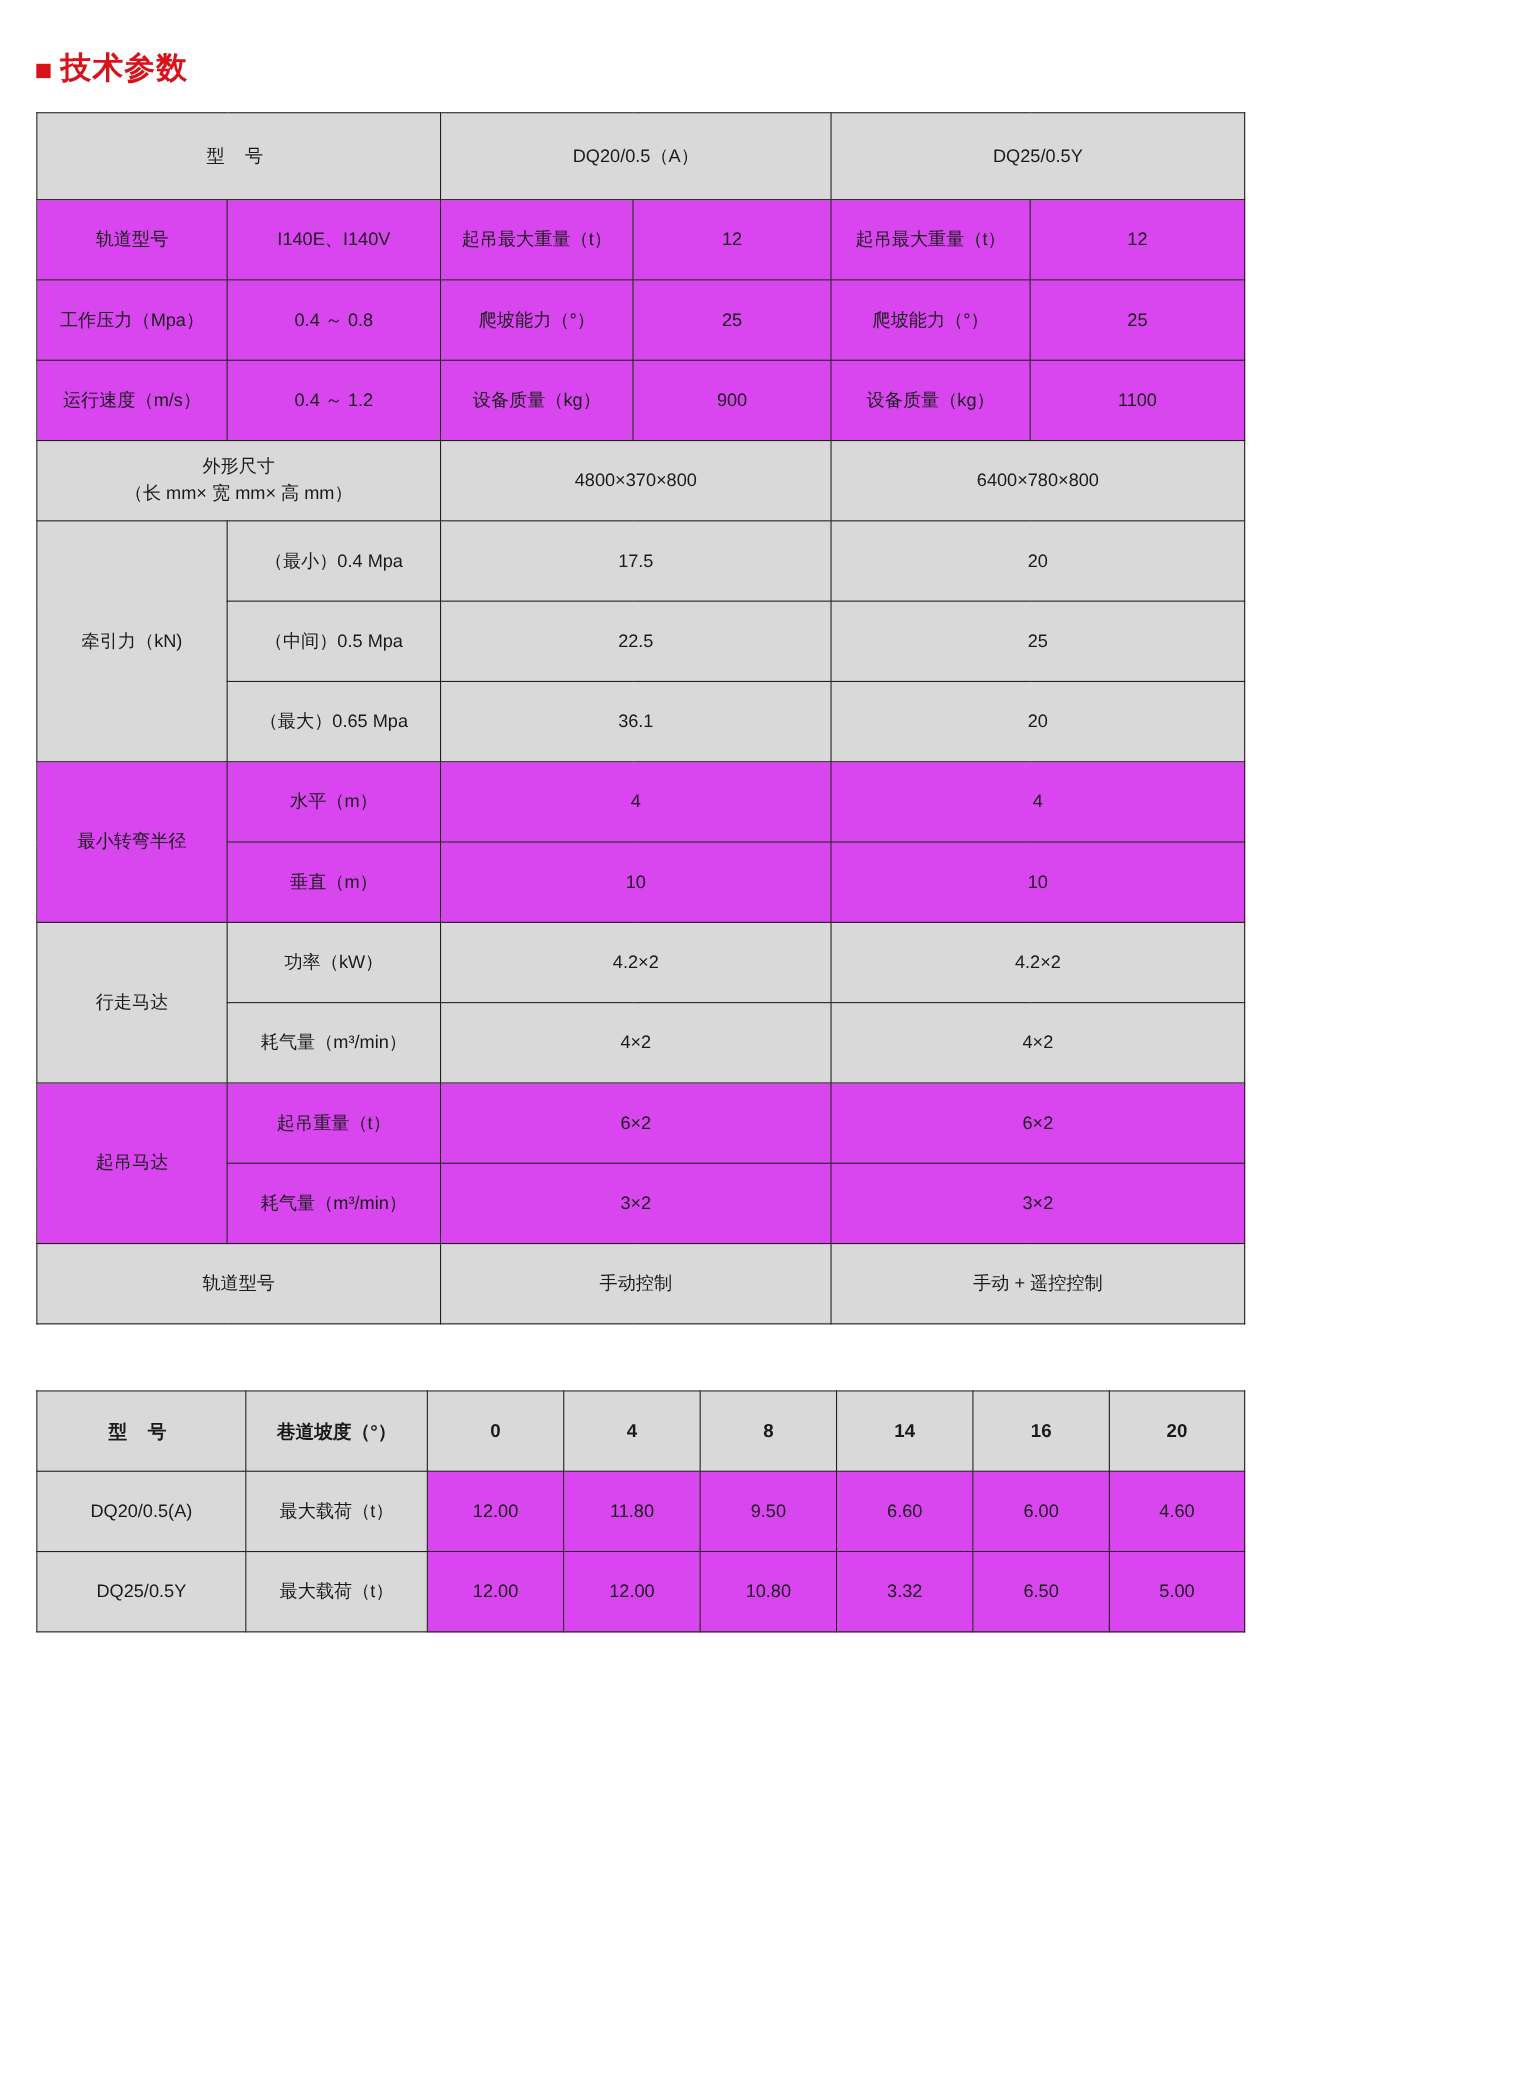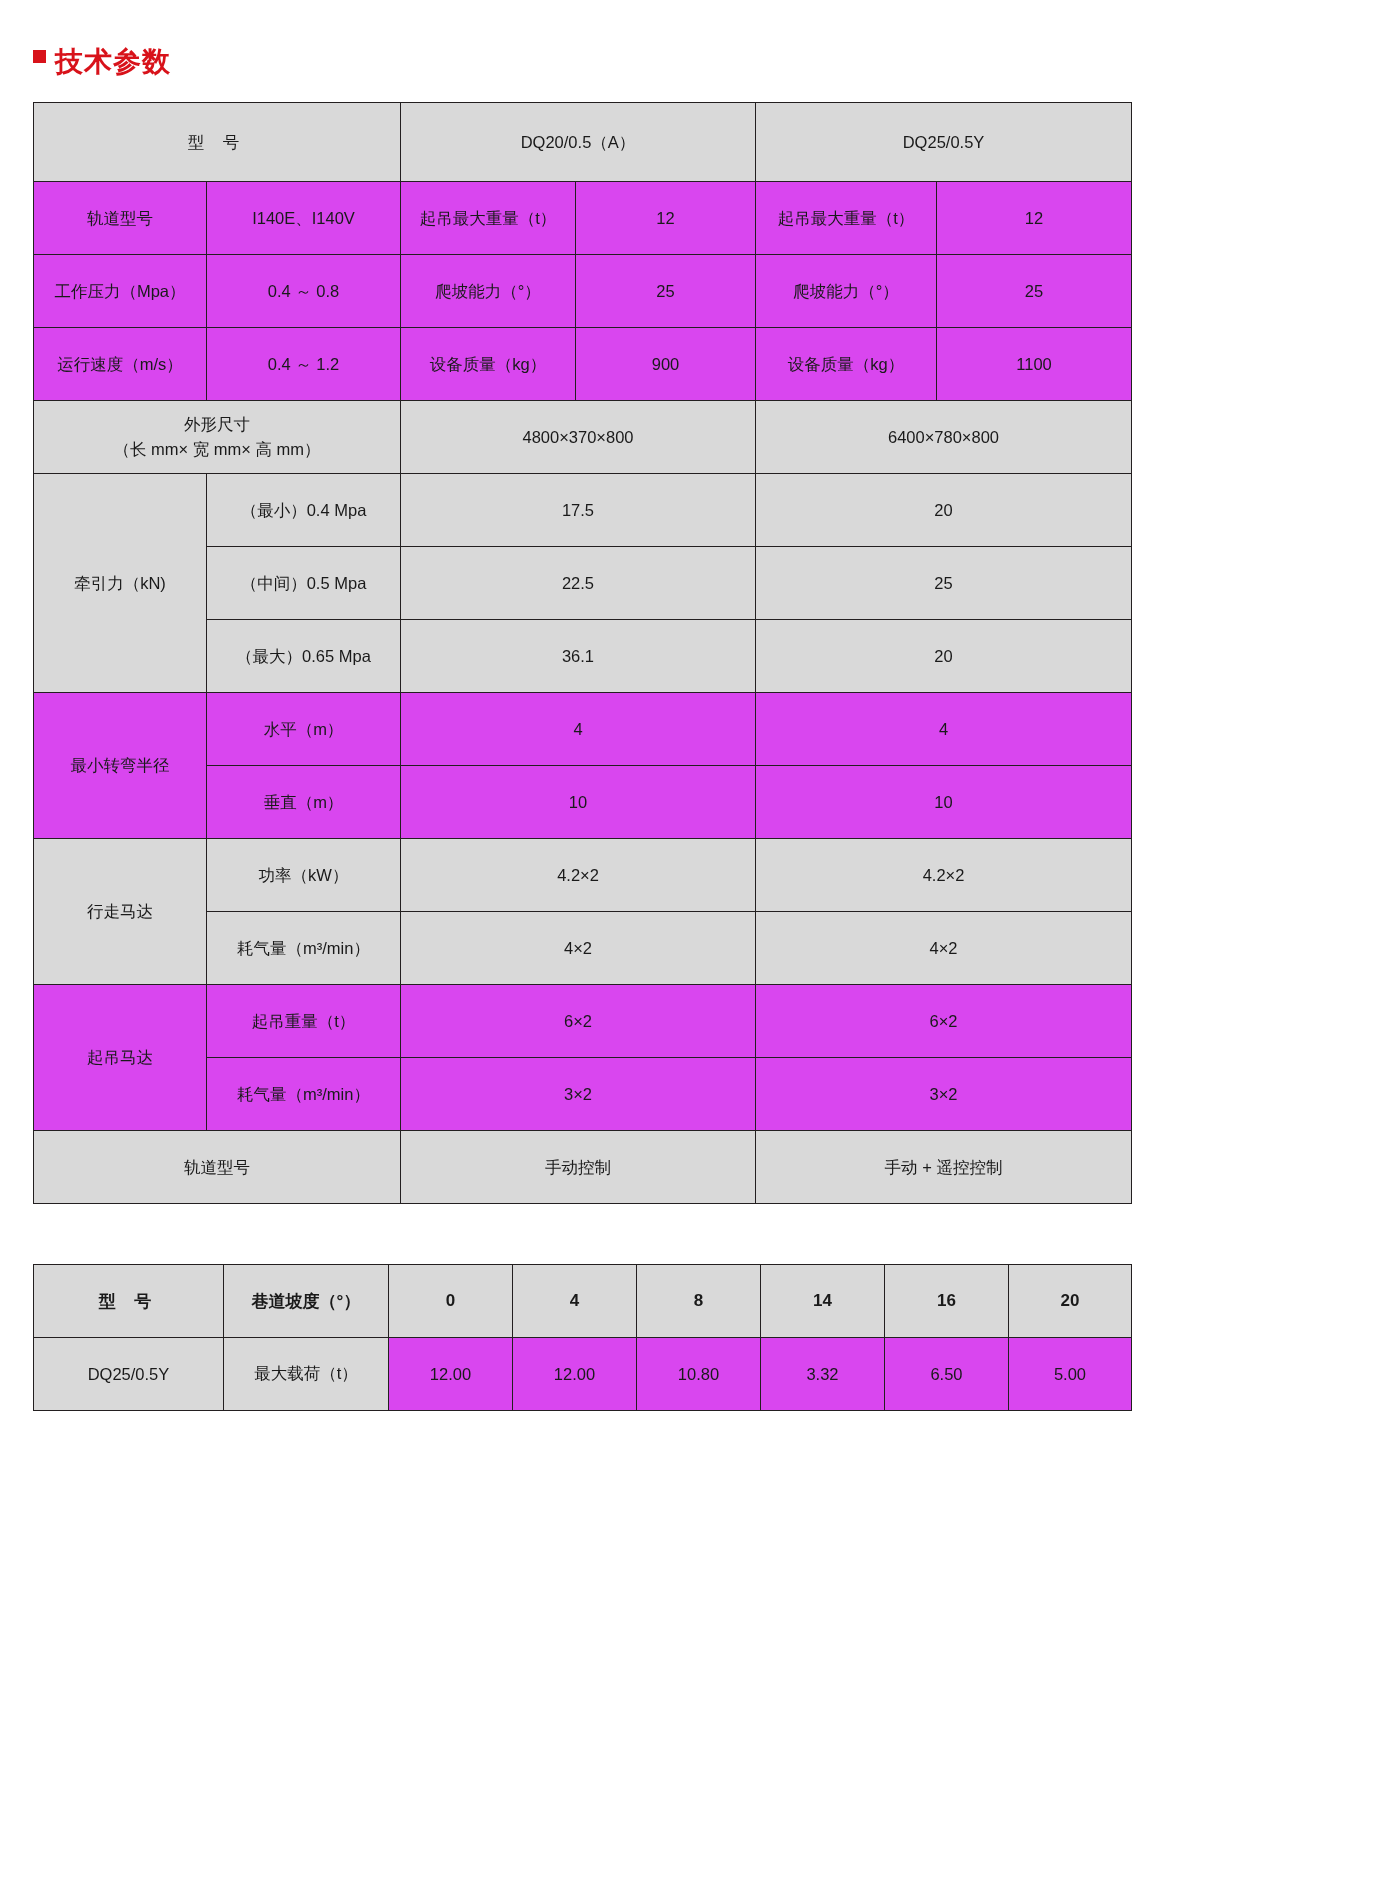--- a/index.html
+++ b/index.html
@@ -18,21 +18,21 @@
     position: relative;
     width: 1375px;
     min-height: 1893px;
     box-sizing: border-box;
     padding: 40px 33px 0 33px;
   }
 
   
   .section-heading {
     display: flex;
-    align-items: flex-start;
+    align-items: center;
     gap: 9px;
     margin: 8px 0 26px 0;
   }
   .heading-bullet {
     width: 13px;
     height: 13px;
     background: #d8121a;
     display: inline-block;
     flex: 0 0 auto;
     position: relative;
@@ -253,20 +253,30 @@
         <td class="head sp-model">型  号</td>
         <td class="head">巷道坡度（°）</td>
         <td class="head">0</td>
         <td class="head">4</td>
         <td class="head">8</td>
         <td class="head">14</td>
         <td class="head">16</td>
         <td class="head">20</td>
       </tr>
       <tr>
+        <td class="rowlabel">DQ20/0.5(A)</td>
+        <td class="rowlabel">最大载荷（t）</td>
+        <td class="white">12.00</td>
+        <td class="white">11.80</td>
+        <td class="white">9.50</td>
+        <td class="white">6.60</td>
+        <td class="white">6.00</td>
+        <td class="white">4.60</td>
+      </tr>
+      <tr>
         <td class="rowlabel">DQ25/0.5Y</td>
         <td class="rowlabel">最大载荷（t）</td>
         <td class="white">12.00</td>
         <td class="white">12.00</td>
         <td class="white">10.80</td>
         <td class="white">3.32</td>
         <td class="white">6.50</td>
         <td class="white">5.00</td>
       </tr>
     </tbody>

